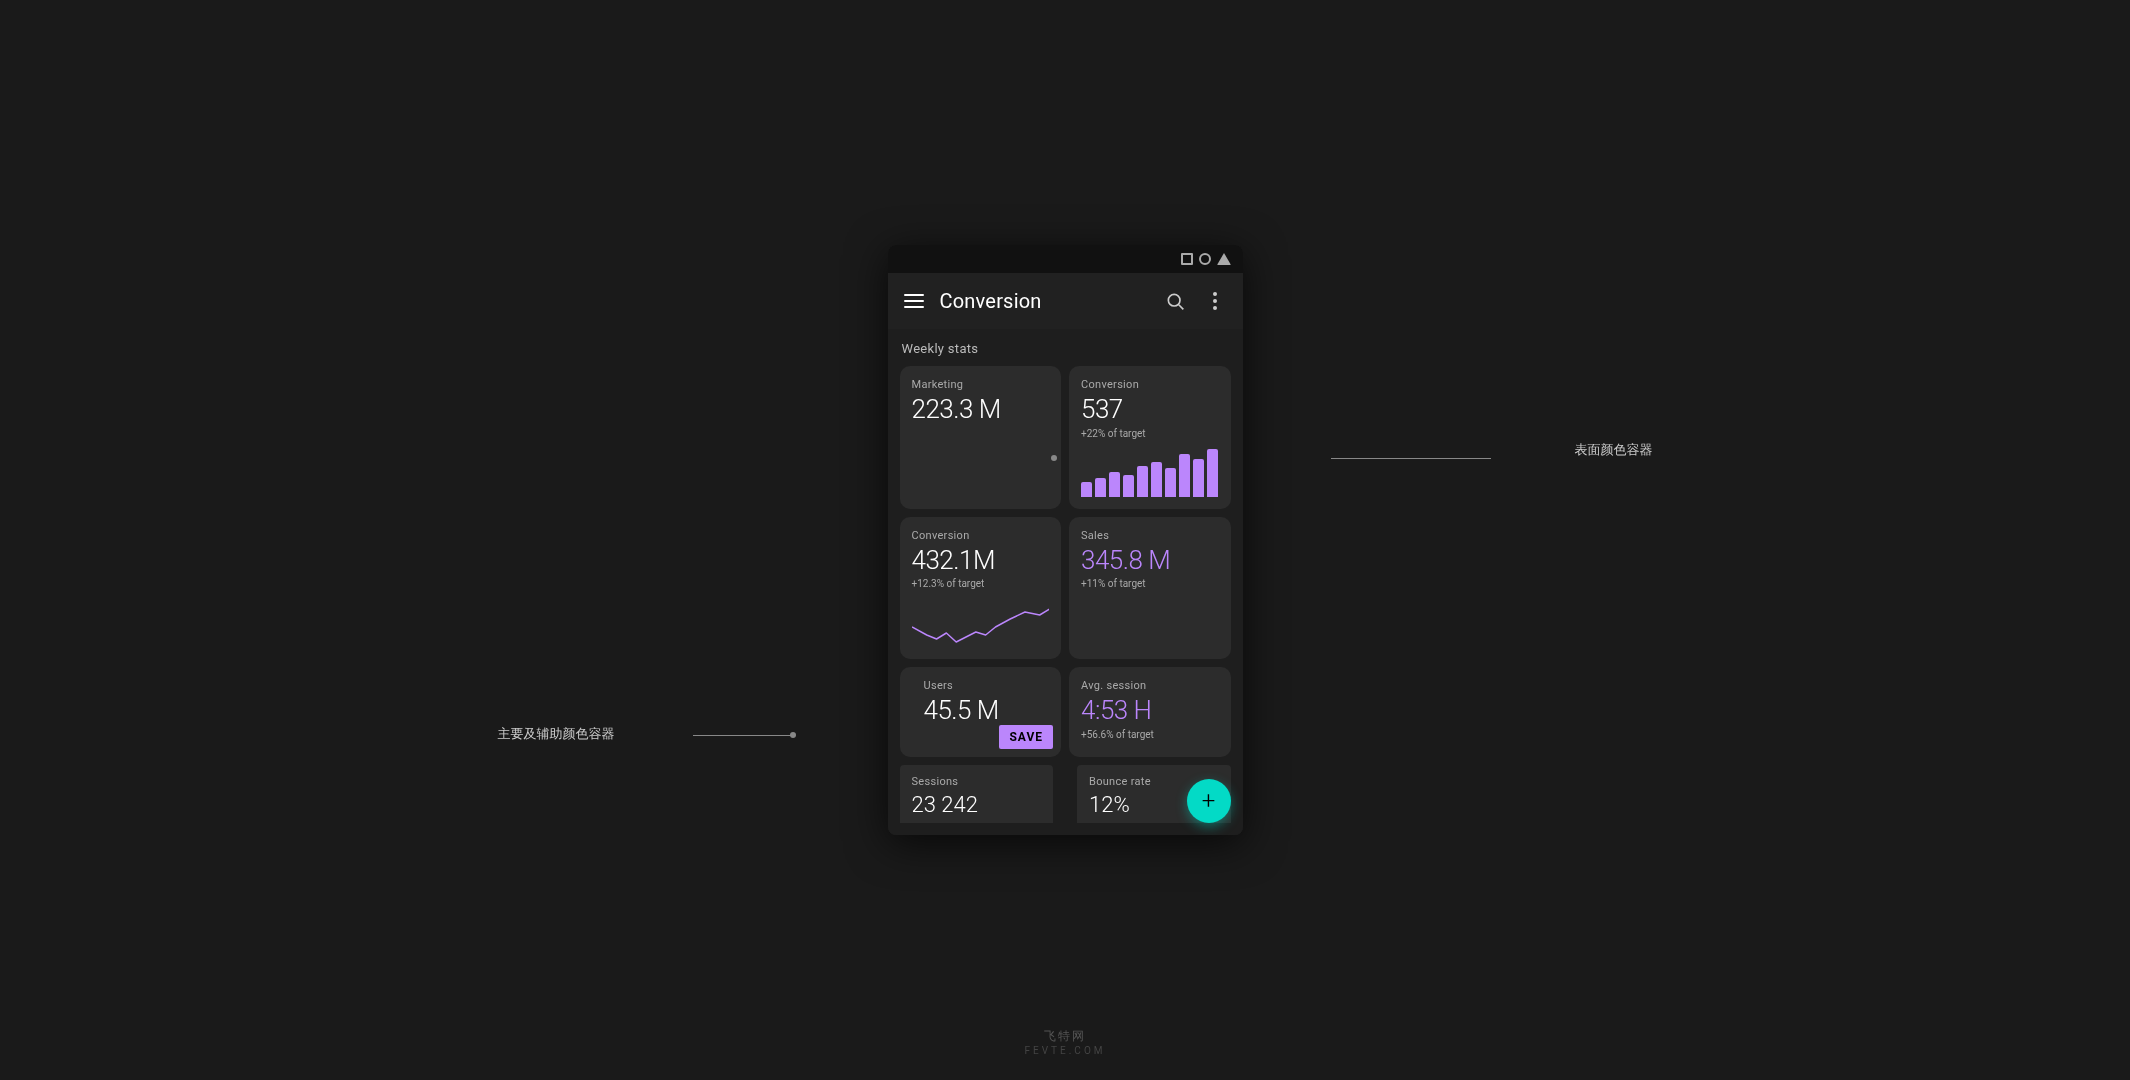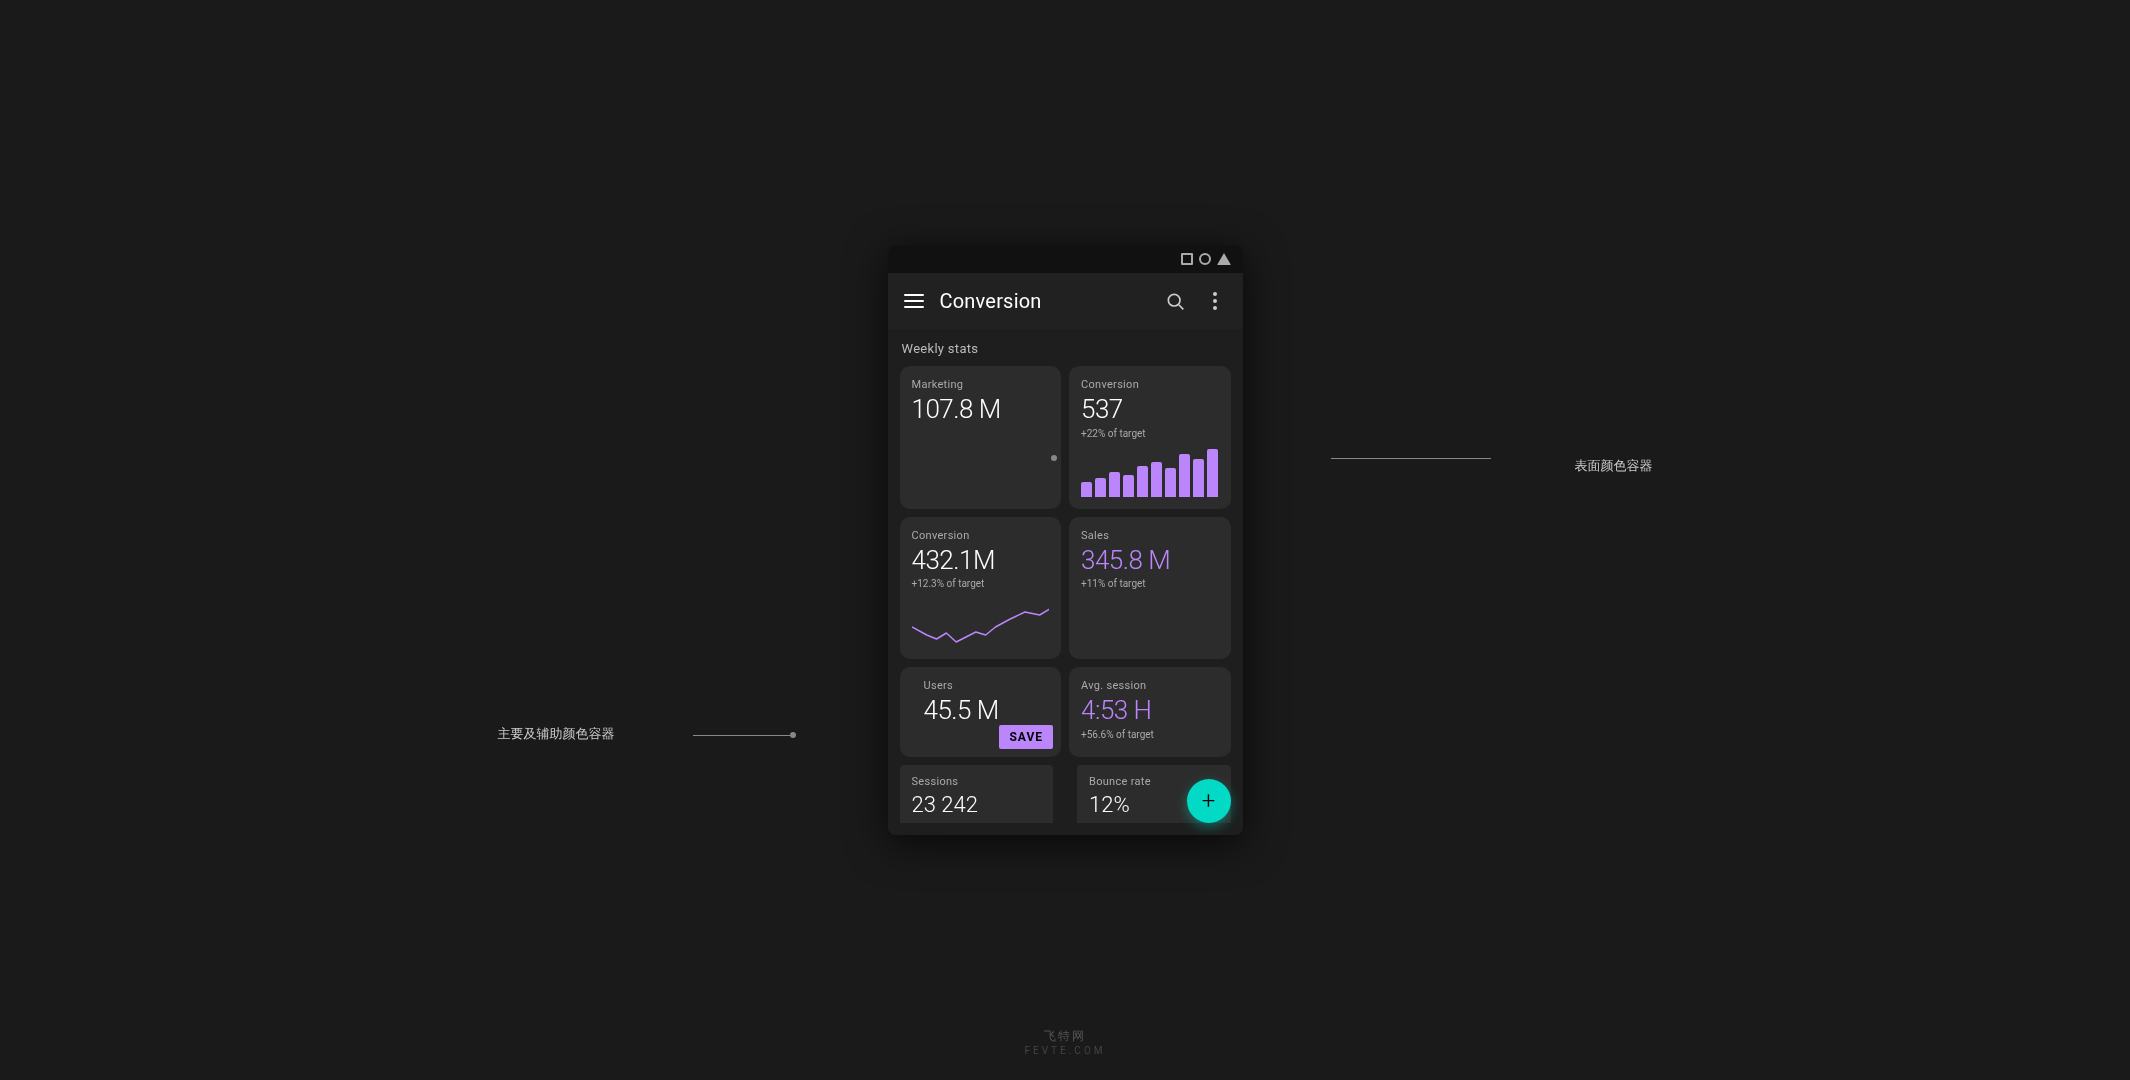--- a/index.html
+++ b/index.html
@@ -314,21 +314,21 @@
       </div>
     </div>
 
     <div class="content">
       <div class="section-title">Weekly stats</div>
 
       <div class="cards-grid">
 
         <div class="card">
           <div class="card-label">Marketing</div>
-          <div class="card-value">107.8 M</div>
+          <div class="card-value">223.3 M</div>
         </div>
 
         <div class="card">
           <div class="card-label">Conversion</div>
           <div class="card-value">537</div>
           <div class="card-target">+22% of target</div>
 
           <div class="bar-chart">
             <div class="bar" style="height:30%"></div>
             <div class="bar" style="height:38%"></div>
@@ -385,21 +385,21 @@
           <div class="card-value-large">12%</div>
         </div>
       </div>
 
     </div>
 
     <div class="fab">+</div>
 
   </div>
 
-  <div class="annotation" style="right: -410px; top: 212px;">表面颜色容器</div>
+  <div class="annotation" style="right: -410px; top: 196px;">表面颜色容器</div>
 
   <div class="annotation-line" style="width: 160px; right: -248px; top: 213px;"></div>
   <div class="annotation-dot" style="right: 186px; top: 210px;"></div>
 
   <div class="annotation" style="left: -390px; top: 480px;">主要及辅助颜色容器</div>
 
   <div class="annotation-line" style="width: 100px; left: -195px; top: 490px;"></div>
   <div class="annotation-dot" style="left: -98px; top: 487px;"></div>
 
 </div>

